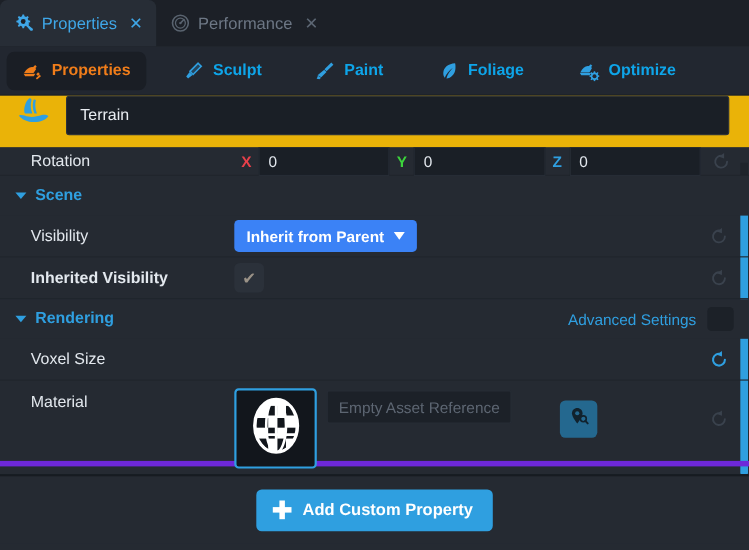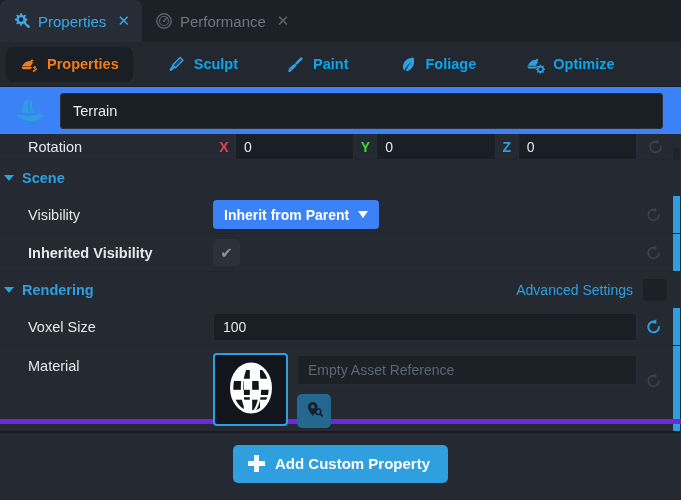--- a/index.html
+++ b/index.html
@@ -66,23 +66,22 @@
     white-space: nowrap;
   }
   .tbtn.sel { background: #1a1e25; color: #f07d1a; }
   .tbtn .bicon { width: 19px; height: 19px; flex: 0 0 auto; display: block; }
   .tb-sp { width: 20px; flex: 0 0 auto; }
   .tb-sp2 { width: 22px; flex: 0 0 auto; }
 
   
   .namerow {
     height: 47px;
-    background: #3b82f6;
-    display: flex;
-    align-items: center;
+    background: #eab308;
+    display: flex;
     padding: 0 18px 0 14px;
     gap: 12px;
   }
   .namerow .nicon { width: 34px; height: 28px; flex: 0 0 auto; }
   .namefield {
     flex: 1;
     height: 36px;
     background: #1a1f26;
     border: 1px solid #2a313a;
     border-radius: 3px;
@@ -134,21 +133,21 @@
     font-size: 14px; color: #e3e8ee;
     flex: 1 1 auto;
     min-width: 0;
   }
 
   
   .section {
     height: 32px;
     display: flex;
     align-items: center;
-    padding-left: 4px;
+    padding-left: 14px;
     background: #252a32;
     position: relative;
   }
   .section .caret {
     width: 0; height: 0;
     border-left: 5px solid transparent;
     border-right: 5px solid transparent;
     border-top: 6px solid #2f9fe0;
     margin-right: 8px;
   }
@@ -238,21 +237,21 @@
   }
   .thumb {
     width: 75px; height: 73px;
     background: #12161c;
     border: 2px solid #2f9fe0;
     border-radius: 4px;
     display: flex; align-items: center; justify-content: center;
     flex: 0 0 auto;
     margin-top: -2px;
   }
-  .matright { flex: 1; display: flex; flex-direction: column; padding-left: 9px; }
+  .matright { flex: 1; display: flex; flex-direction: row; padding-left: 9px; }
   .emptyref {
     height: 30px;
     background: #1c2128;
     border: 1px solid #262c35;
     border-radius: 2px;
     display: flex; align-items: center;
     padding: 0 10px;
     font-size: 14px;
     color: #5d6672;
     margin-right: 44px;
@@ -483,23 +482,20 @@
 
   <div class="section" style="height:36px;">
     <span class="caret"></span>
     <span class="stitle">Rendering</span>
     <span class="advlink">Advanced Settings</span>
     <span class="advbox"></span>
   </div>
 
   <div class="prow" style="height:38px;">
     <div class="plabel">Voxel Size</div>
-    <div class="tfield" style="flex:1;margin-right:44px;">
-      <span>100</span>
-    </div>
     <span class="reset bright">
       <svg viewBox="0 0 18 18" width="18" height="18">
         <path fill="none" stroke="currentColor" stroke-width="1.9" stroke-linecap="round" d="M14 9 A5.4 5.4 0 1 1 10.2 3.8"></path>
         <path fill="currentColor" d="M11.3 1.2 L11.3 6 L6.7 4.4 Z"></path>
       </svg>
     </span>
   </div>
 
   <div class="matrow">
     <div class="matlabel">Material</div>

